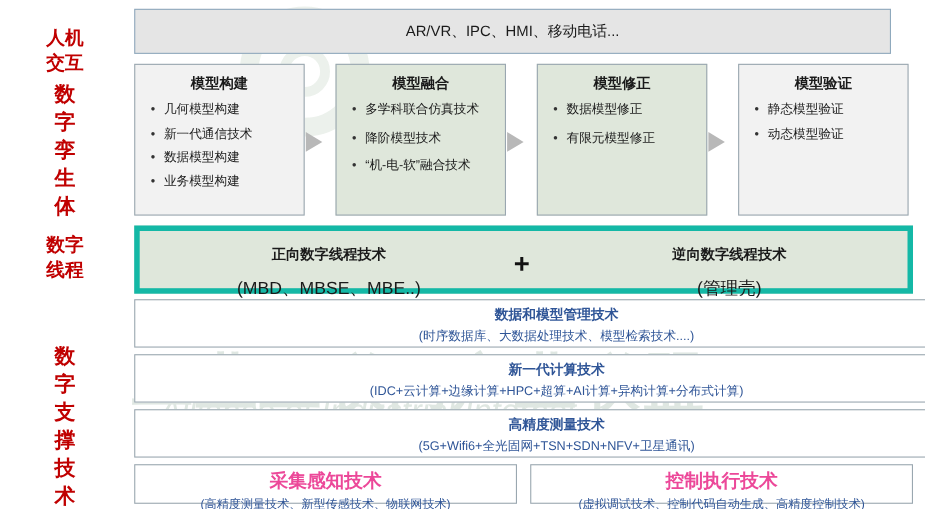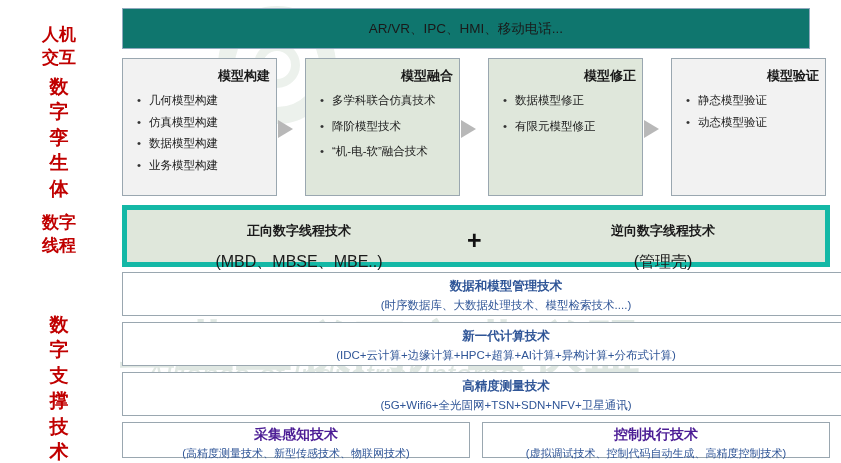--- a/index.html
+++ b/index.html
@@ -110,21 +110,21 @@
     box-sizing: border-box;
     border: 1px solid #9aa7b0;
   }
 
   
   .banner {
     left: 0;
     top: 8px;
     width: 688px;
     height: 41px;
-    background: #0f766e;
+    background: #e5e5e5;
     border: 1px solid #8fa9bd;
     display: flex;
     align-items: center;
     justify-content: center;
     font-size: 13.5px;
   }
 
   
   .cards {
     position: absolute;
@@ -141,21 +141,21 @@
     box-sizing: border-box;
     border: 1px solid #9aa7b0;
     background: #ffffff;
     padding: 8px 6px 6px 6px;
   }
   .card.c0 { left: 0;     background: #f2f2f2; }
   .card.c1 { left: 183px; background: #dfe7db; }
   .card.c2 { left: 366px; background: #dfe7db; }
   .card.c3 { left: 549px; background: #f2f2f2; }
   .card-title {
-    text-align: right;
+    text-align: center;
     font-weight: bold;
     font-size: 13px;
     margin-bottom: 7px;
   }
   .card ul {
     margin: 0;
     padding-left: 20px;
     list-style: none;
   }
   .card li {
@@ -263,22 +263,22 @@
     width: 348px;
     height: 36px;
     background: #ffffff;
     border: 1px solid #9aa7b0;
     text-align: center;
   }
   .half-box.h0 { left: 0; }
   .half-box.h1 { left: 360px; }
   .h-title {
     font-weight: bold;
-    font-size: 14px;
-    color: #4c1d95;
+    font-size: 17px;
+    color: #ec4899;
     margin-top: 3px;
   }
   .h-sub {
     font-size: 11px;
     color: #2f5597;
     margin-top: 2px;
   }
 </style>
 </head>
 <body>
@@ -302,21 +302,21 @@
 
     <div class="box banner">
       <span>AR/VR、IPC、HMI、移动电话...</span>
     </div>
 
     <div class="cards">
       <div class="card c0">
         <div class="card-title">模型构建</div>
         <ul>
           <li>几何模型构建</li>
-          <li>仿真模型构建</li>
+          <li>新一代通信技术</li>
           <li>数据模型构建</li>
           <li>业务模型构建</li>
         </ul>
       </div>
 
       <div class="card c1">
         <div class="card-title">模型融合</div>
         <ul>
           <li>多学科联合仿真技术</li>
           <li>降阶模型技术</li>

